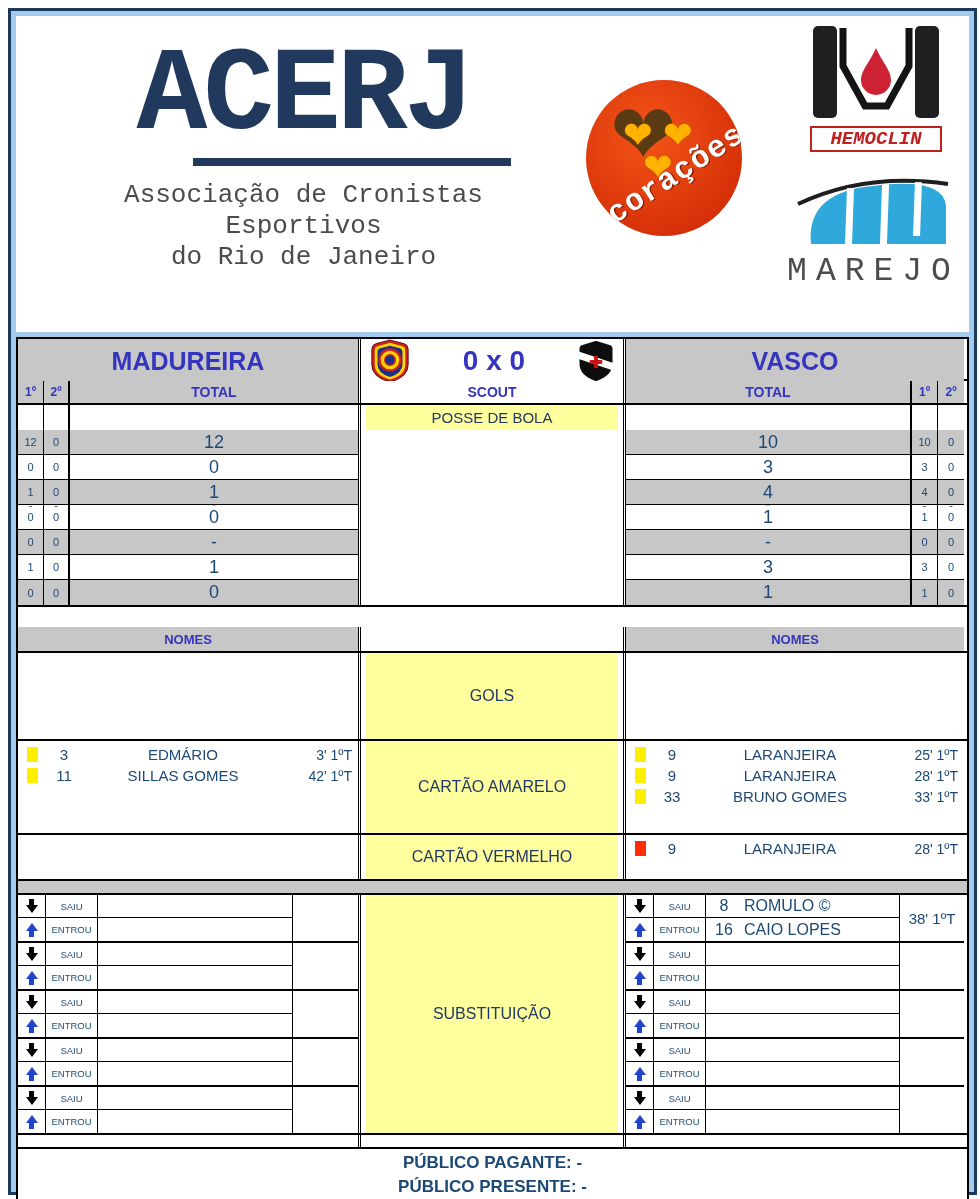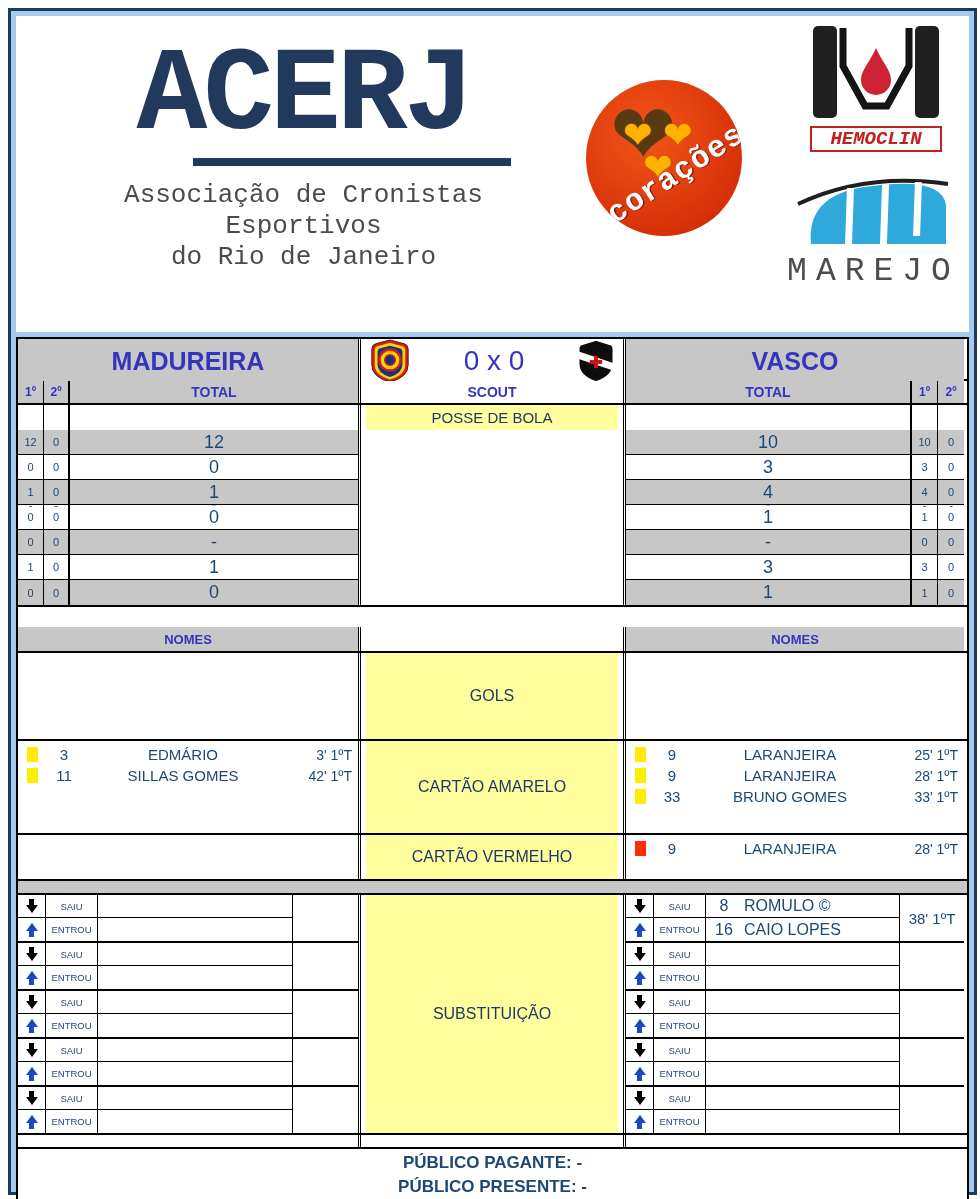--- a/index.html
+++ b/index.html
@@ -36,21 +36,21 @@
   .ctr  { border-left:3px double #000; border-right:3px double #000; background:#fff; }
   .ctr.pad { padding:0 5px; }
   .yl { background:#ffff9e; width:100%; height:100%; display:flex; align-items:center; justify-content:center; }
   .br1 { border-right:1px solid #000; } .br2 { border-right:2px solid #000; }
   .bb1 { border-bottom:1px solid #000; }
   
   .team-row { height:42px; border-bottom:2px solid #000000; }
   .team-name { display:flex; align-items:center; justify-content:center; font-weight:bold;
                font-size:25px; color:#3434be; }
   .score-cell { display:flex; align-items:center; justify-content:space-between; padding:0 8px; }
-  .score { font-weight:normal; font-size:28px; color:#3434be; }
+  .score { font-weight:bold; font-size:28px; color:#3434be; }
   
   .colhead { height:24px; border-bottom:2px solid #000; }
   .colhead > div { display:flex; align-items:center; justify-content:center; font-weight:bold; color:#3434be; }
   .ch-sm { font-size:12px; } .ch-lg { font-size:14px; }
   
   .srow { height:25px; }
   .srow > div { display:flex; align-items:center; justify-content:center; color:#1c4875; }
   .srow:nth-child(even) > div:not(.ctr) { background:#c7c7c7; }
   .srow > div:not(.ctr) { border-bottom:1px solid #000; }
   .srow:last-child > div:not(.ctr) { border-bottom:none; }

